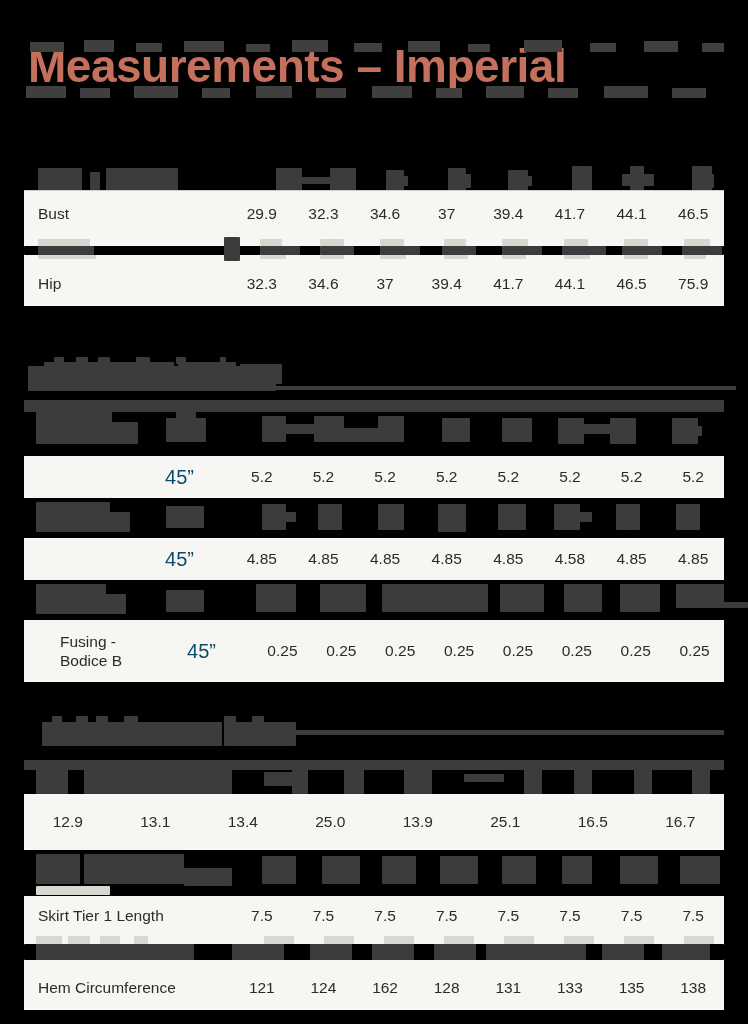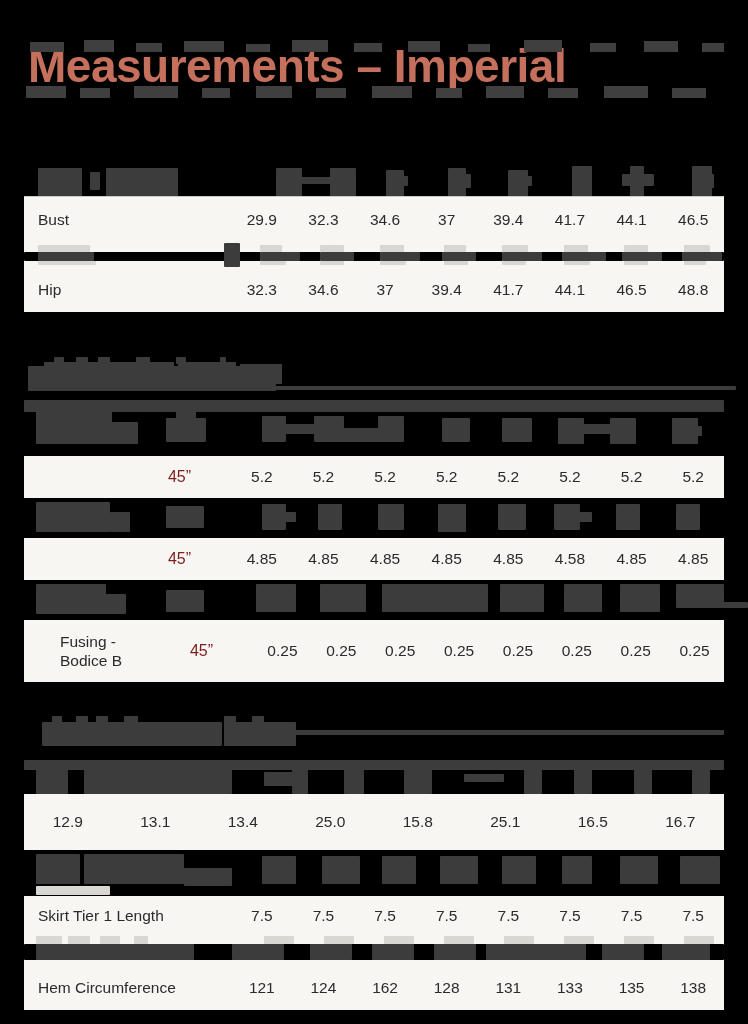--- a/index.html
+++ b/index.html
@@ -80,22 +80,22 @@
   .cell-label {
     box-sizing: border-box;
     padding-left: 14px;
     font-size: 15.5px;
     color: #2b2b2b;
     line-height: 1.25;
     flex: 0 0 auto;
   }
   .cell-width {
     box-sizing: border-box;
-    font-size: 16px;
-    color: #7f1d1d;
+    font-size: 20px;
+    color: #0c4a6e;
     text-align: center;
     flex: 0 0 auto;
   }
   .nums {
     display: flex;
     flex: 1 1 auto;
     height: 100%;
     align-items: center;
   }
   .num {
@@ -193,21 +193,21 @@
       <span class="bar dk" style="left:484px; top:10px; width:20px;  height:28px;"></span>
       <span class="bar dk" style="left:500px; top:16px; width:8px;   height:10px;"></span>
       <span class="bar dk" style="left:548px; top:6px;  width:20px;  height:32px;"></span>
       <span class="bar dk" style="left:606px; top:6px;  width:14px;  height:32px;"></span>
       <span class="bar dk" style="left:598px; top:14px; width:32px;  height:12px;"></span>
       <span class="bar dk" style="left:668px; top:6px;  width:20px;  height:32px;"></span>
       <span class="bar dk" style="left:684px; top:14px; width:6px;   height:14px;"></span>
     </div>
   </div>
 
-  <div class="tbl" style="top:196px;">
+  <div class="tbl" style="top:190px;">
     <div class="rel">
       <div class="divider" style="left:207px;"></div>
 
       <div class="row light" style="height:47px;">
         <div class="hairline" style="top:0;"></div>
         <div class="cell-label" style="width:207px;">Bust</div>
         <div class="nums">
           <div class="num">29.9</div>
           <div class="num">32.3</div>
           <div class="num">34.6</div>
@@ -256,21 +256,21 @@
       <div class="row light" style="height:45px;">
         <div class="cell-label" style="width:207px;">Hip</div>
         <div class="nums">
           <div class="num">32.3</div>
           <div class="num">34.6</div>
           <div class="num">37</div>
           <div class="num">39.4</div>
           <div class="num">41.7</div>
           <div class="num">44.1</div>
           <div class="num">46.5</div>
-          <div class="num">48.8</div>
+          <div class="num">75.9</div>
         </div>
       </div>
     </div>
   </div>
 
   <div class="section-head" style="left:28px; top:362px;">
     <span class="bar dk" style="position:static; display:inline-block; width:248px; height:25px; vertical-align:middle;"></span>
   </div>
   <div style="position:absolute; left:24px; top:356px; width:300px; height:34px;">
     <span class="bar dk" style="left:20px;  top:6px;  width:130px; height:24px;"></span>
@@ -425,21 +425,21 @@
           <span class="bar dk" style="left:668px;top:8px; width:18px;height:26px;"></span>
         </div>
       </div>
 
       <div class="row light" style="height:56px;">
         <div class="nums">
           <div class="num">12.9</div>
           <div class="num">13.1</div>
           <div class="num">13.4</div>
           <div class="num">25.0</div>
-          <div class="num">15.8</div>
+          <div class="num">13.9</div>
           <div class="num">25.1</div>
           <div class="num">16.5</div>
           <div class="num">16.7</div>
         </div>
       </div>
 
       <div class="row redacted" style="height:46px;">
         <div class="ovl">
           <span class="bar dk" style="left:12px; top:4px;  width:44px; height:30px;"></span>
           <span class="bar dk" style="left:60px; top:4px;  width:100px;height:30px;"></span>

